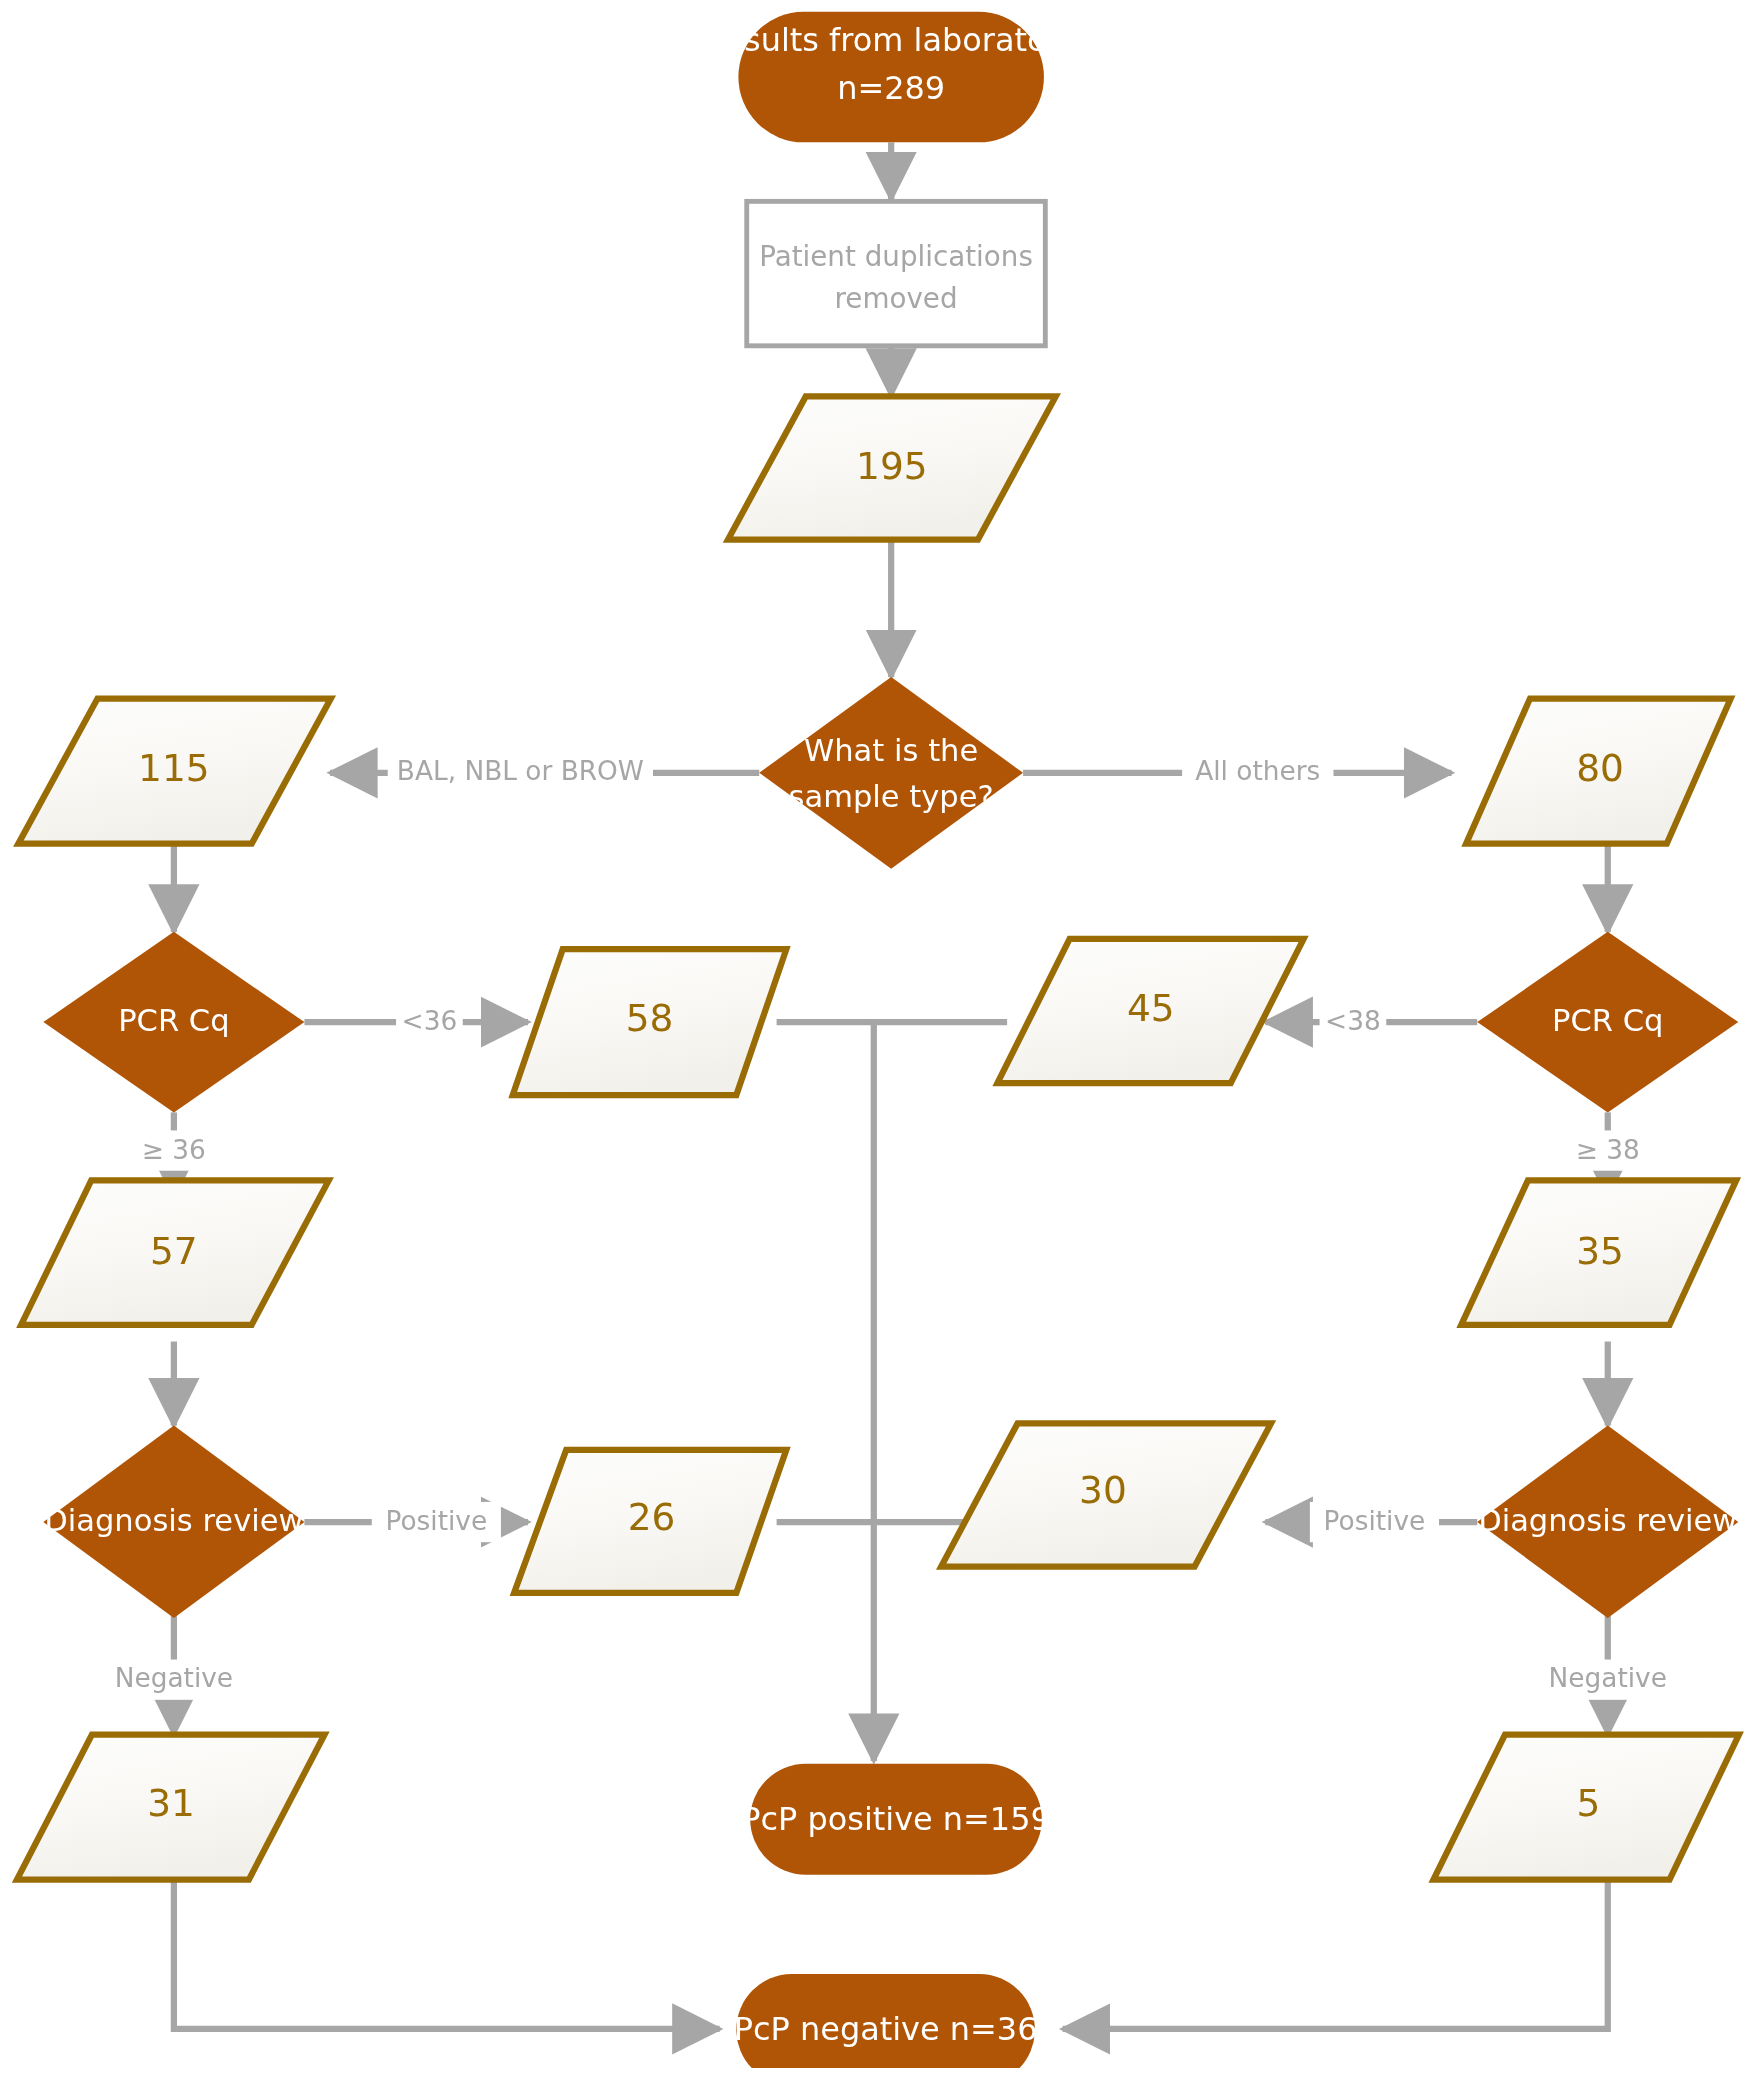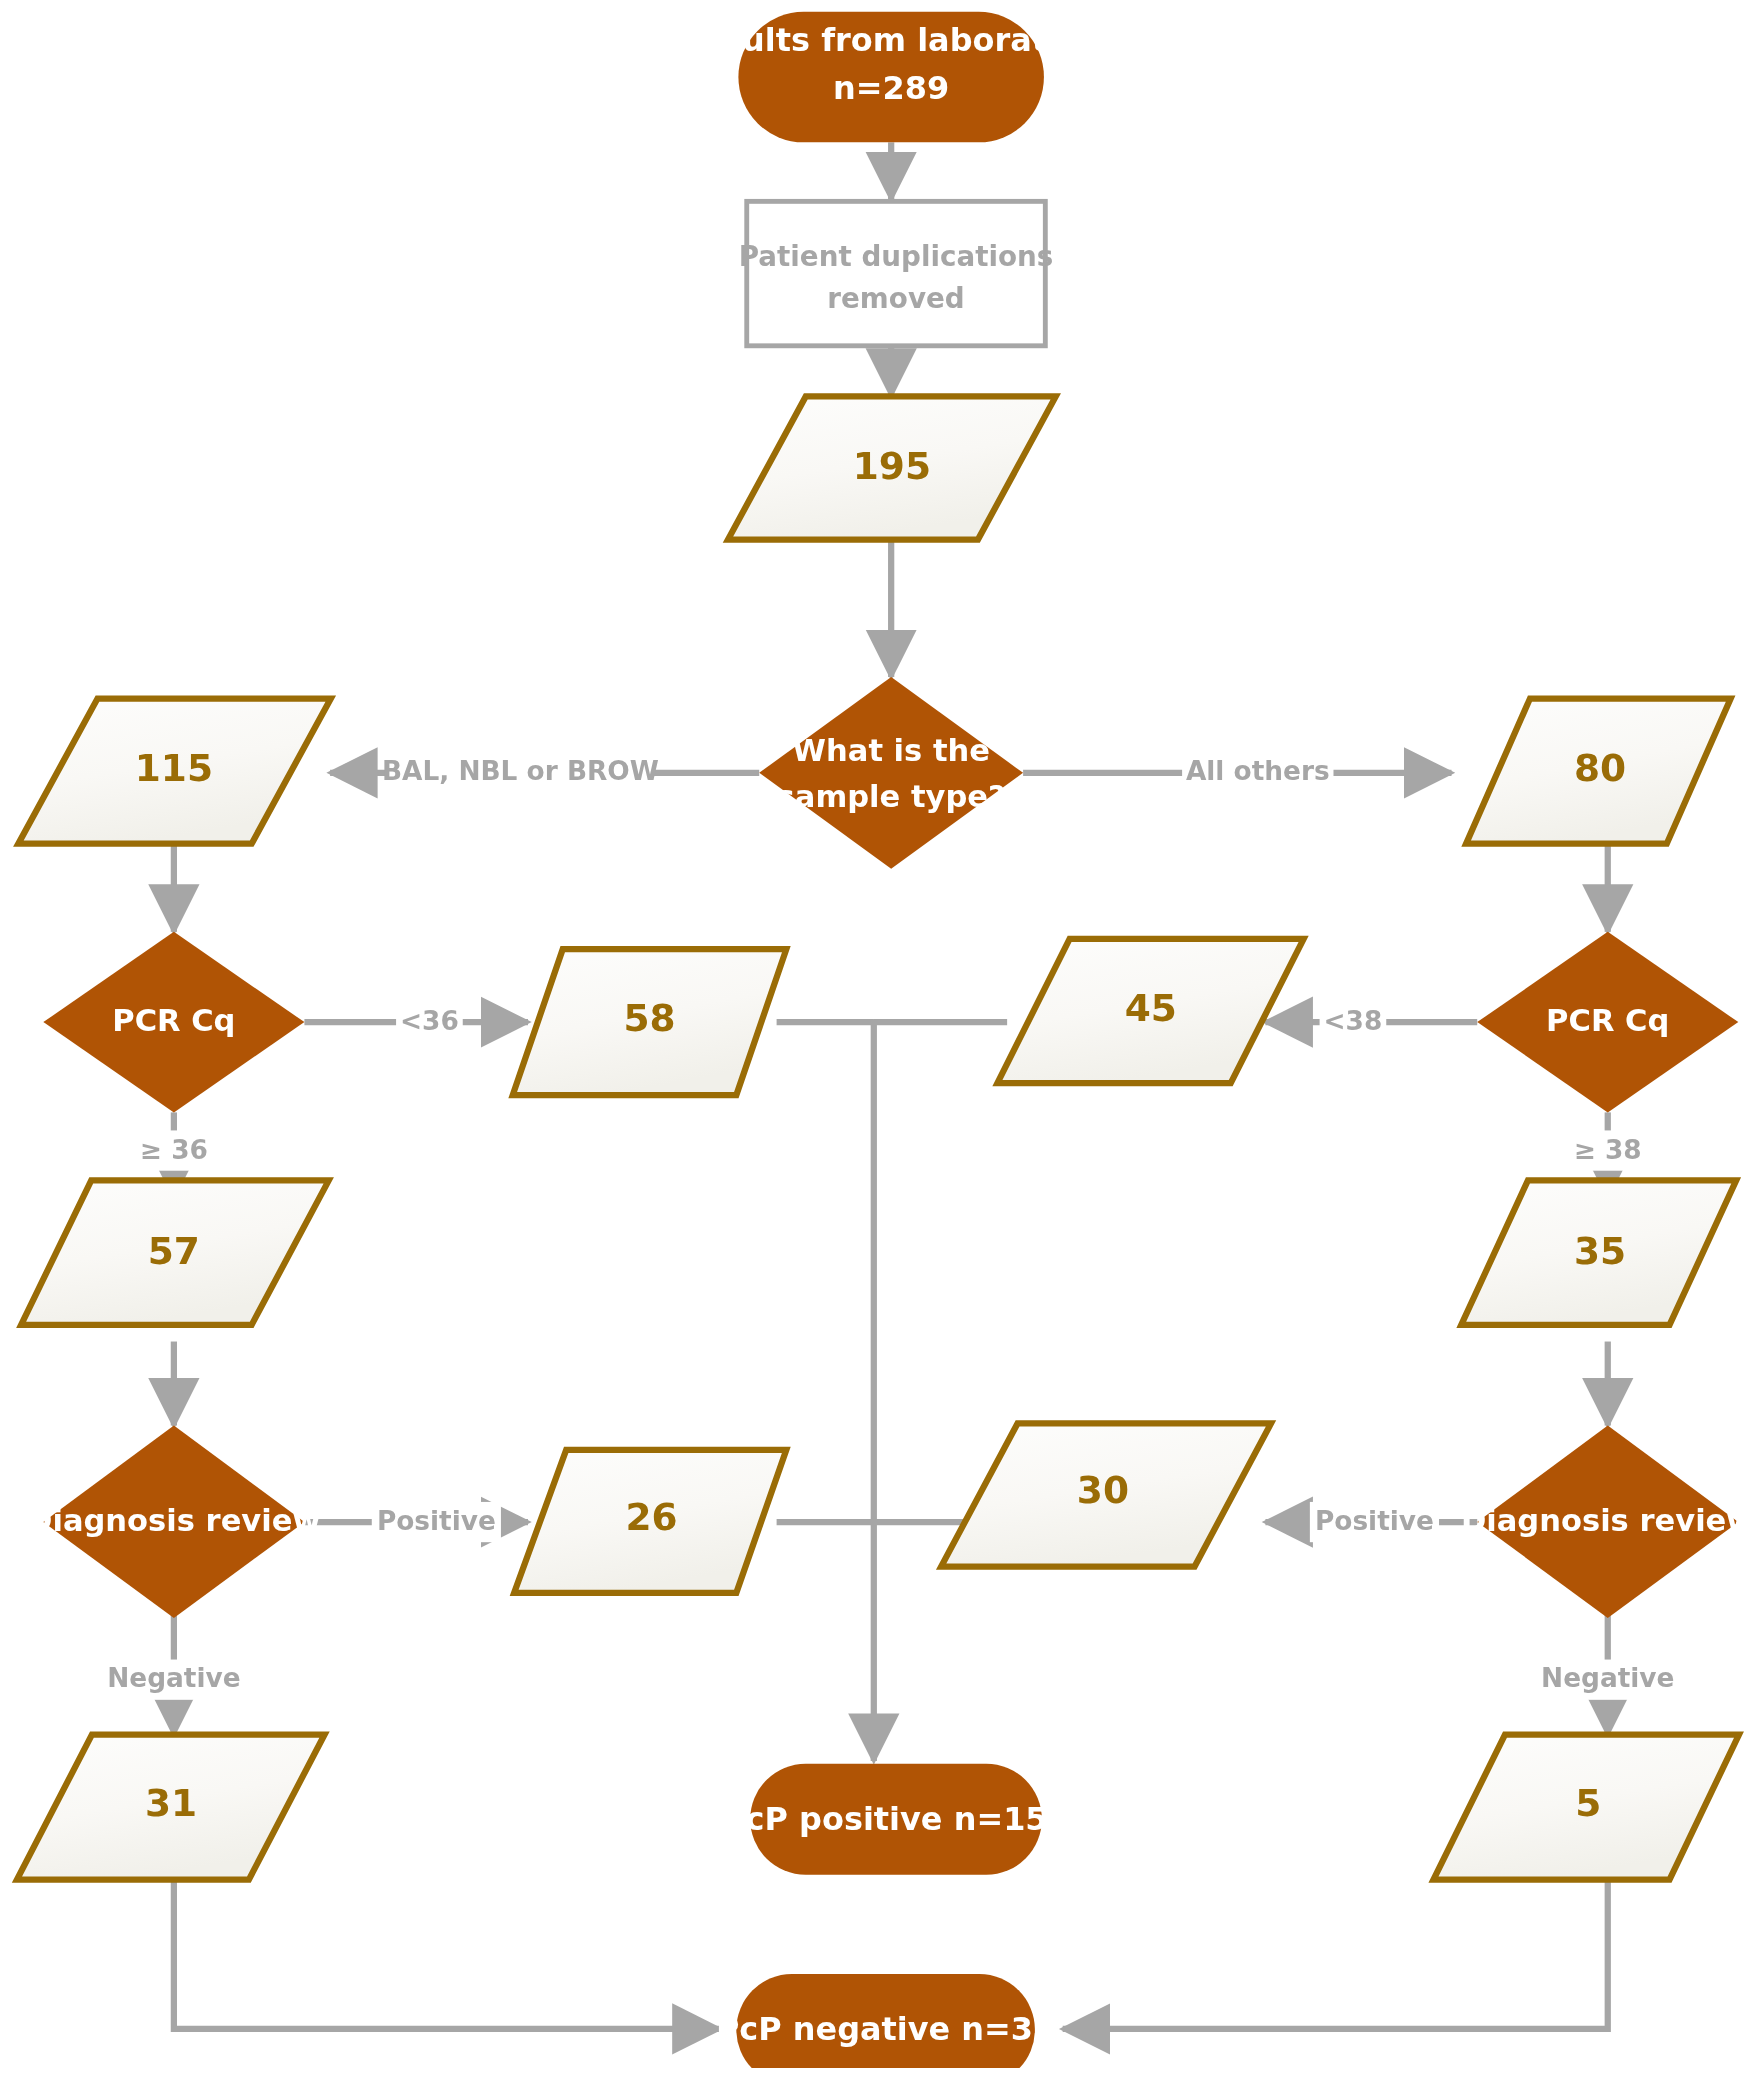--- a/index.html
+++ b/index.html
@@ -9,21 +9,20 @@
   }
   body {
     font-family: "DejaVu Sans", sans-serif;
   }
   #flowchart-root {
     width: 1749px;
     height: 2068px;
     position: relative;
     background: #ffffff;
     overflow: hidden;
-    font-weight: bold;
   }
   svg.chart-svg {
     display: block;
     width: 1749px;
     height: 2097px;
   }
   text {
     font-family: "DejaVu Sans", sans-serif;
     dominant-baseline: middle;
   }

